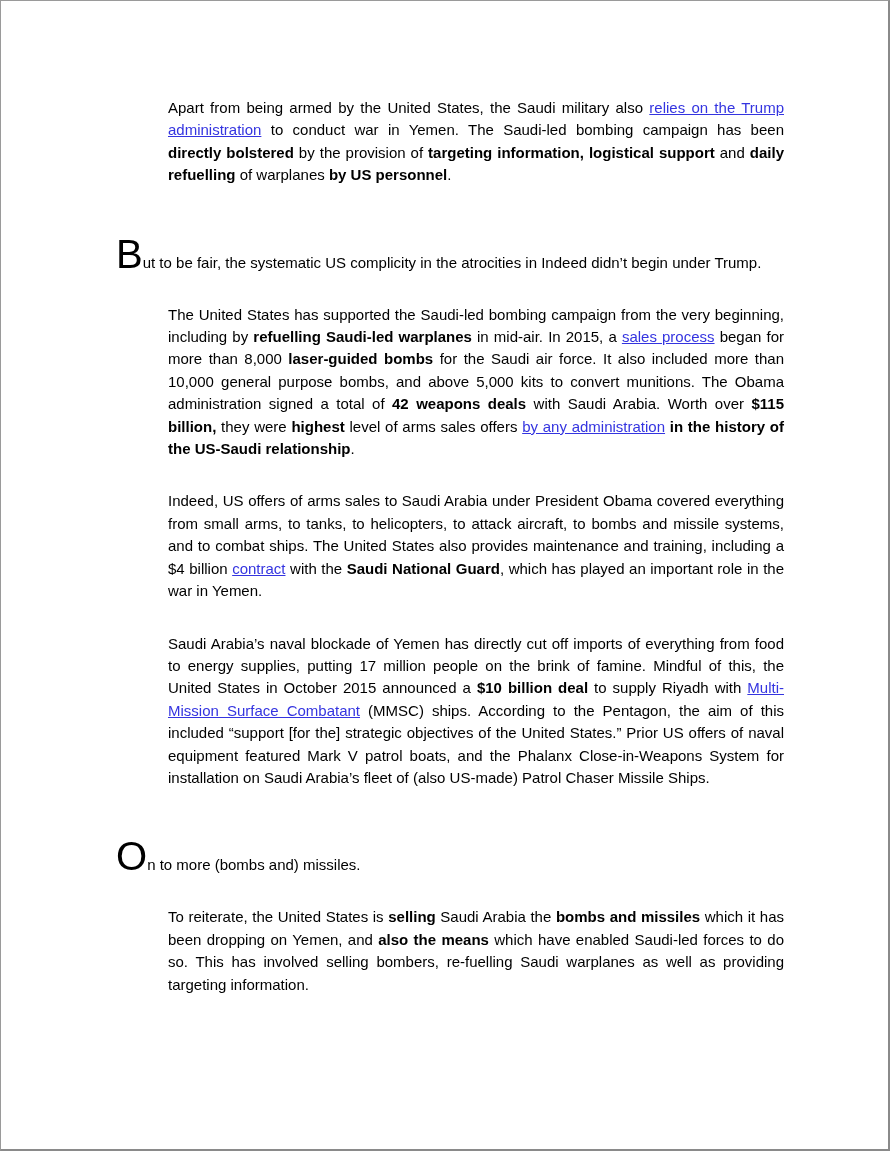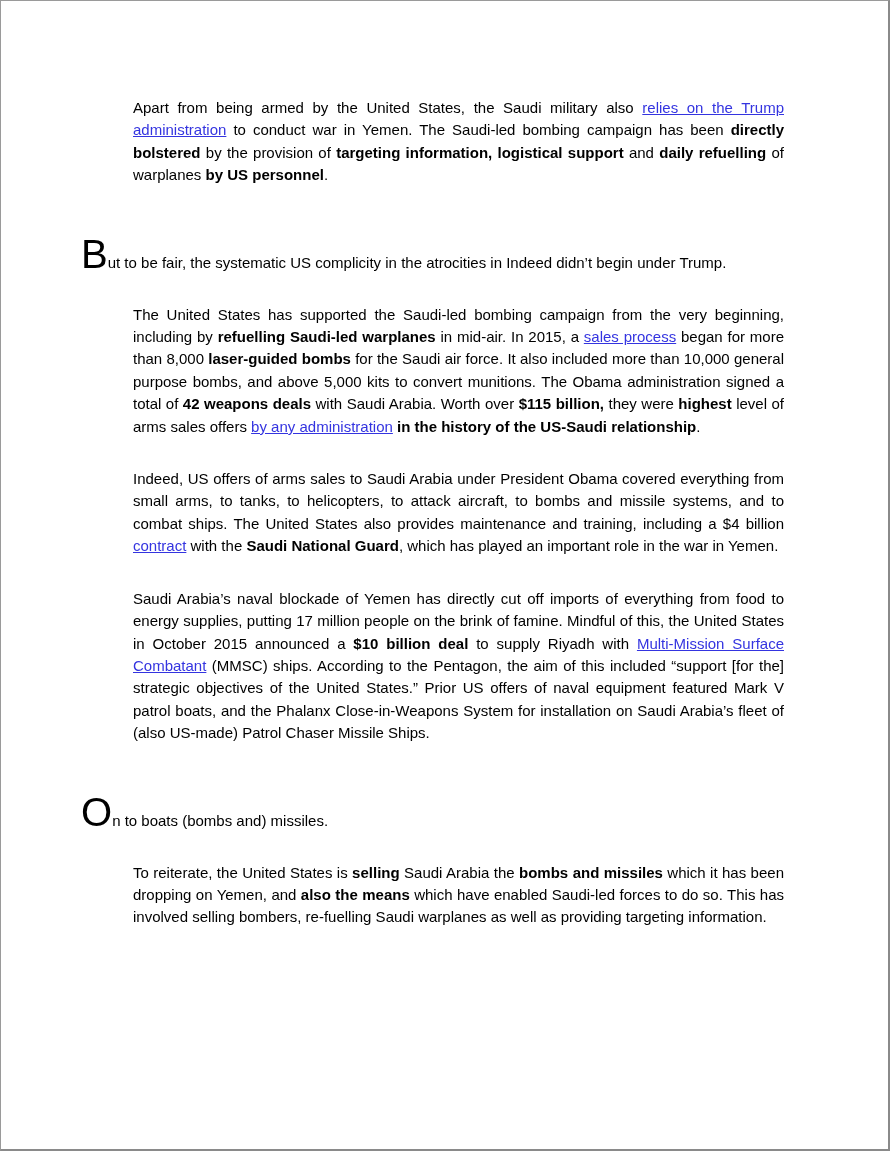--- a/index.html
+++ b/index.html
@@ -14,21 +14,21 @@
   .page {
     box-sizing: border-box;
     width: 890px;
     height: 1151px;
     background: #ffffff;
     border: 1px solid var(--border-color, #9a9a9a);
     border-right: 2px solid var(--border-strong, #8a8a8a);
     border-bottom: 2px solid var(--border-strong, #8a8a8a);
   }
   .content {
-    padding: 96px 104px 0 80px;
+    padding: 96px 104px 0 115px;
     color: var(--text-color, #000000);
     font-size: 15px;
     line-height: 22.4px;
   }
   p { margin: 0; }
   .para {
     text-align: justify;
     margin-bottom: 30px;
   }
   .indent { margin-left: 52px; }
@@ -58,18 +58,18 @@
     <p class="para indent"><span>Apart from being armed by the United States, the Saudi military also </span><a class="link" href="#">relies on the Trump administration</a><span> to conduct war in Yemen. The Saudi-led bombing campaign has been </span><span class="b">directly bolstered</span><span> by the provision of </span><span class="b">targeting information, logistical support</span><span> and </span><span class="b">daily refuelling</span><span> of warplanes </span><span class="b">by US personnel</span><span>.</span></p>
 
     <p class="lead"><span class="dropcap">B</span><span>ut to be fair, the systematic US complicity in the atrocities in Indeed didn’t begin under Trump.</span></p>
 
     <p class="para indent"><span>The United States has supported the Saudi-led bombing campaign from the very beginning, including by </span><span class="b">refuelling Saudi-led warplanes</span><span> in mid-air. In 2015, a </span><a class="link" href="#">sales process</a><span> began for more than 8,000 </span><span class="b">laser-guided bombs</span><span> for the Saudi air force. It also included more than 10,000 general purpose bombs, and above 5,000 kits to convert munitions. The Obama administration signed a total of </span><span class="b">42 weapons deals</span><span> with Saudi Arabia. Worth over </span><span class="b">$115 billion,</span><span> they were </span><span class="b">highest</span><span> level of arms sales offers </span><a class="link" href="#">by any administration</a><span> </span><span class="b">in the history of the US-Saudi relationship</span><span>.</span></p>
 
     <p class="para indent"><span>Indeed, US offers of arms sales to Saudi Arabia under President Obama covered everything from small arms, to tanks, to helicopters, to attack aircraft, to bombs and missile systems, and to combat ships. The United States also provides maintenance and training, including a $4 billion </span><a class="link" href="#">contract</a><span> with the </span><span class="b">Saudi National Guard</span><span>, which has played an important role in the war in Yemen.</span></p>
 
     <p class="para indent"><span>Saudi Arabia’s naval blockade of Yemen has directly cut off imports of everything from food to energy supplies, putting 17 million people on the brink of famine. Mindful of this, the United States in October 2015 announced a </span><span class="b">$10 billion deal</span><span> to supply Riyadh with </span><a class="link" href="#">Multi-Mission Surface Combatant</a><span> (MMSC) ships. According to the Pentagon, the aim of this included “support [for the] strategic objectives of the United States.” Prior US offers of naval equipment featured Mark V patrol boats, and the Phalanx Close-in-Weapons System for installation on Saudi Arabia’s fleet of (also US-made) Patrol Chaser Missile Ships.</span></p>
 
-    <p class="lead"><span class="dropcap">O</span><span>n to boats (bombs and) missiles.</span></p>
+    <p class="lead"><span class="dropcap">O</span><span>n to more (bombs and) missiles.</span></p>
 
     <p class="para indent"><span>To reiterate, the United States is </span><span class="b">selling</span><span> Saudi Arabia the </span><span class="b">bombs and missiles</span><span> which it has been dropping on Yemen, and </span><span class="b">also the means</span><span> which have enabled Saudi-led forces to do so. This has involved selling bombers, re-fuelling Saudi warplanes as well as providing targeting information.</span></p>
 
   </div>
 </div>
 
 </body></html>

